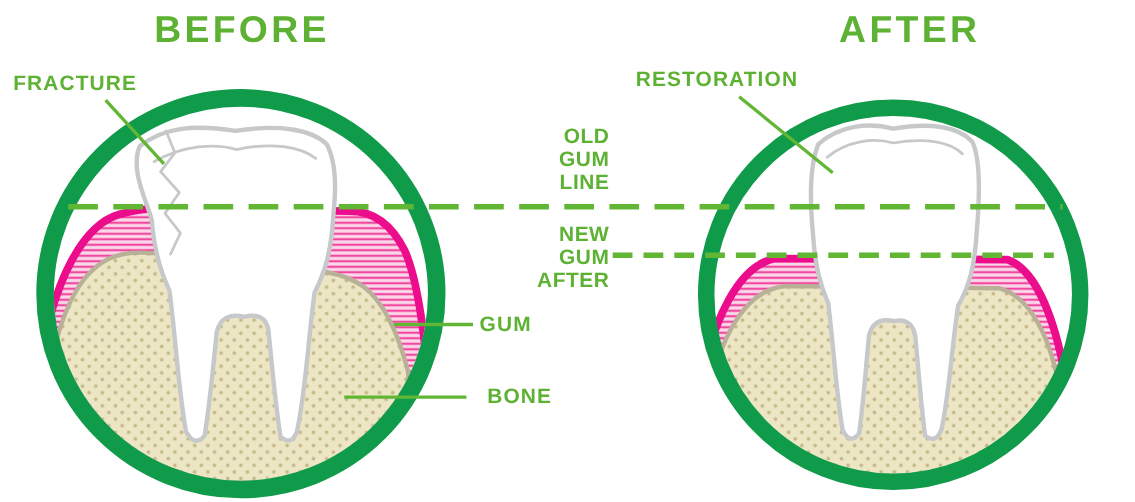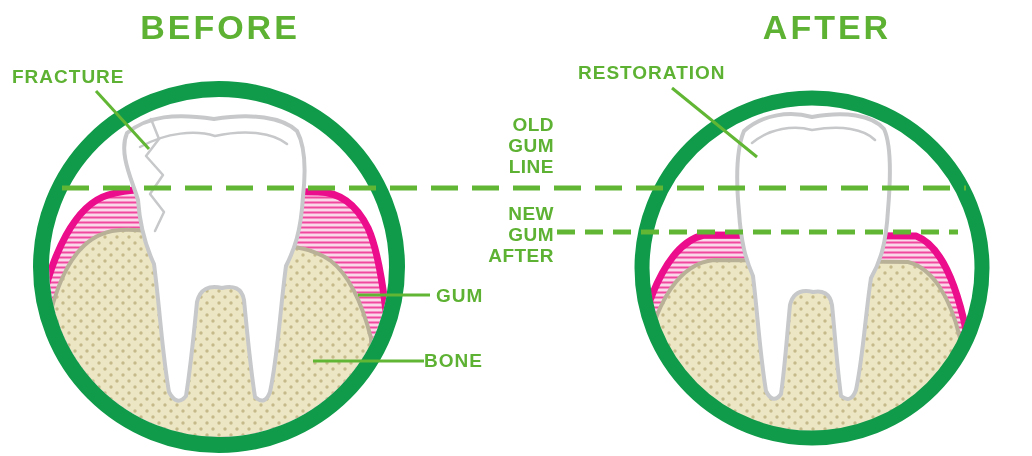--- a/index.html
+++ b/index.html
@@ -101,15 +101,15 @@
   <div class="lbl" style="left:578px; top:62px;">RESTORATION</div>
 
   <div class="lbl center-lbl" style="left:482px; top:114px;">OLD
 GUM
 LINE</div>
   <div class="lbl center-lbl" style="left:482px; top:203px;">NEW
 GUM
 AFTER</div>
 
   <div class="lbl" style="left:436px; top:285px;">GUM</div>
-  <div class="lbl" style="left:424px; top:350px;">BONE</div>
+  <div class="lbl" style="left:443px; top:350px;">BONE</div>
 
 </div>
 
 </body></html>

